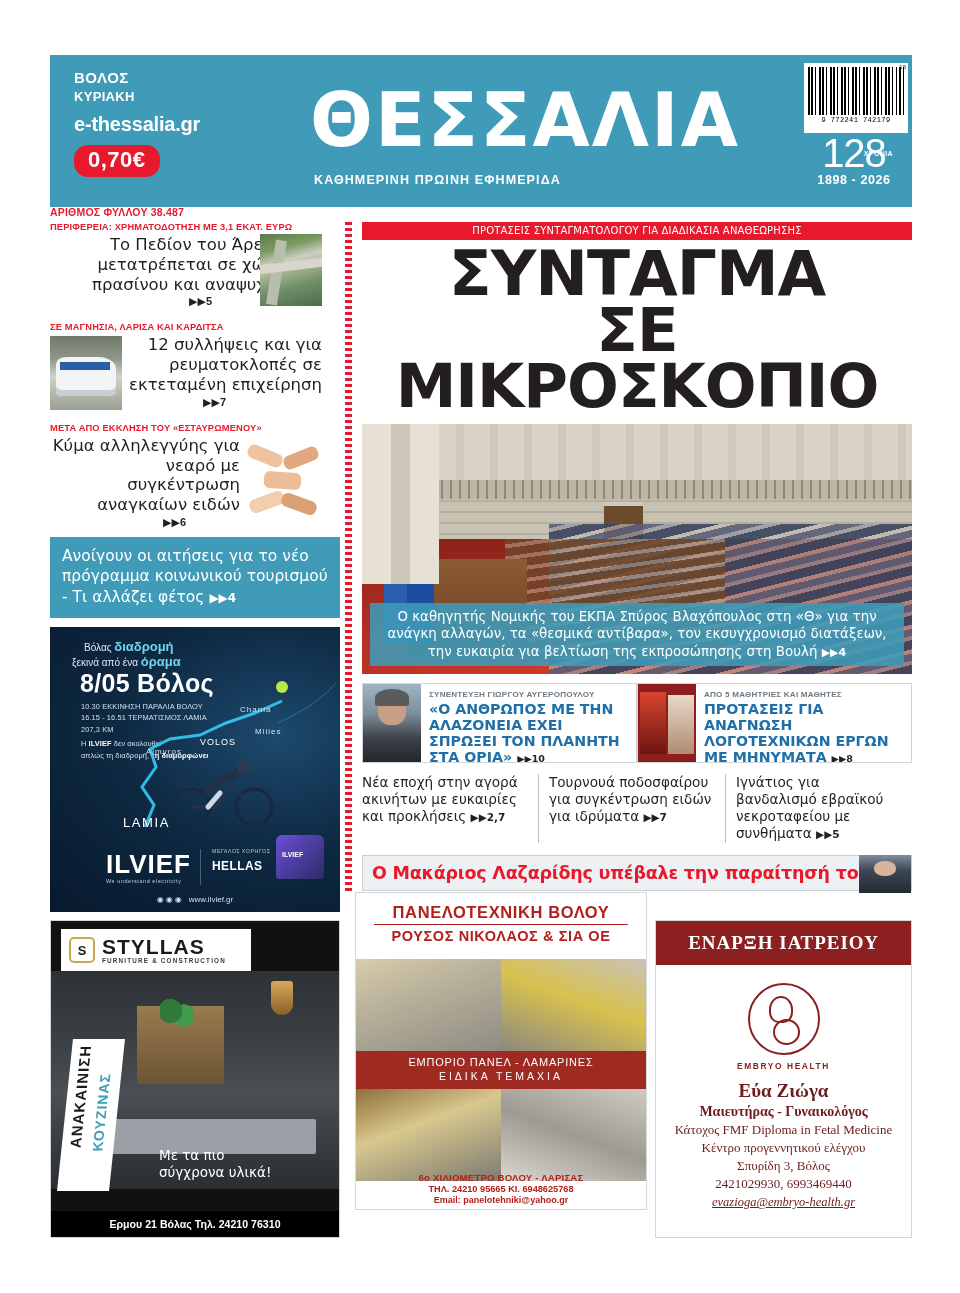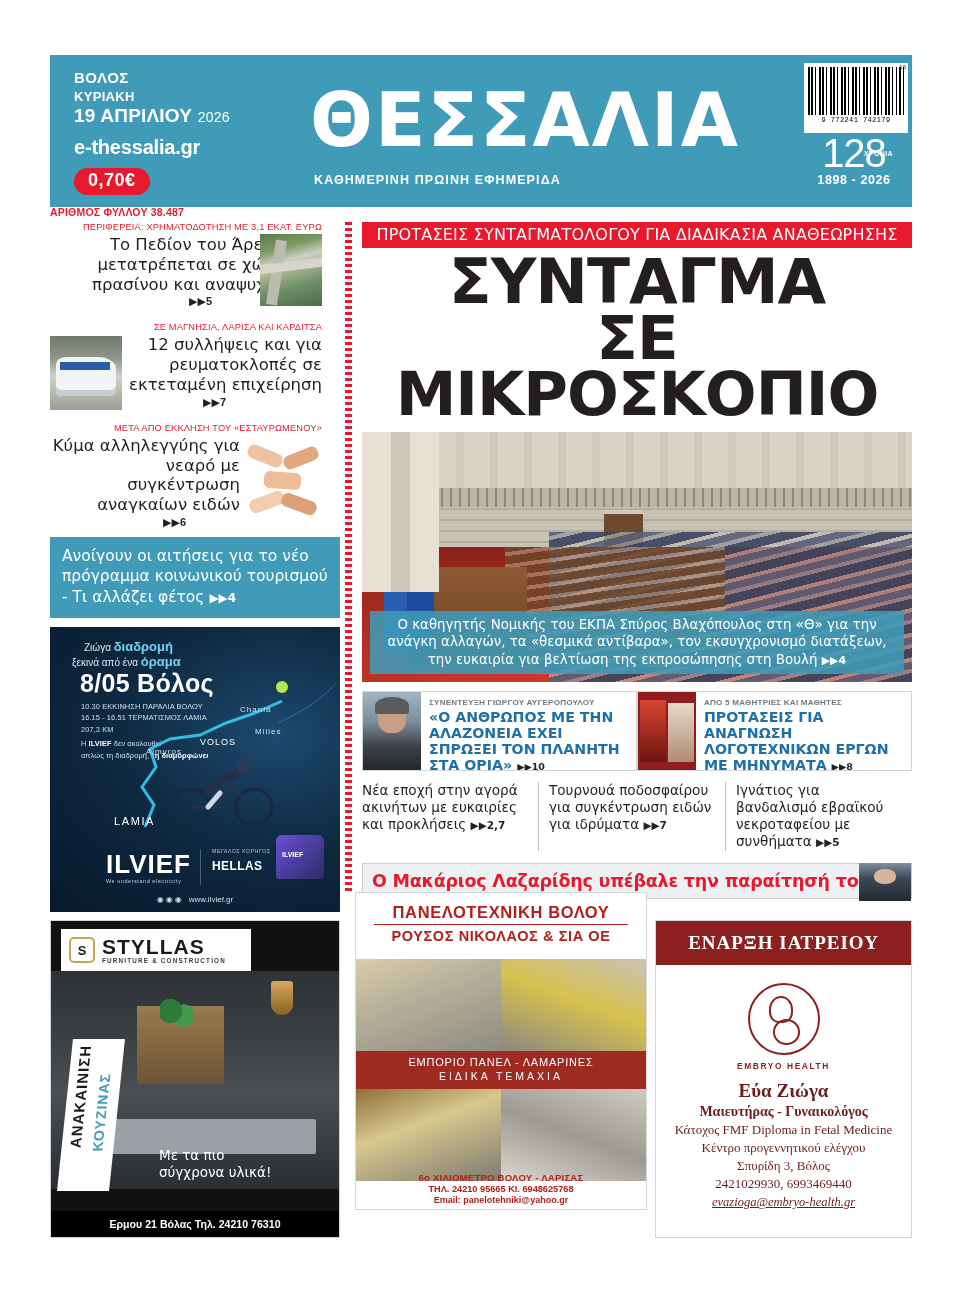--- a/index.html
+++ b/index.html
@@ -18,21 +18,21 @@
     display: flex; align-items: stretch;
   }
   .mh-left { width: 250px; padding: 14px 0 0 24px; color:#fff; }
   .mh-city { font-size: 15px; font-weight: 700; letter-spacing: .5px; }
   .mh-day  { font-size: 13px; font-weight: 700; letter-spacing: .3px; margin-top: 3px; }
   .mh-date { font-size: 19px; font-weight: 700; margin-top: 1px; letter-spacing:.2px;}
   .mh-date .yr { font-size: 14px; font-weight: 400; }
   .mh-site { font-size: 20px; font-weight: 700; margin-top: 9px; letter-spacing:-.2px;}
   .mh-price {
     display:inline-block; margin-top: 9px; background:#e8192c; color:#fff;
-    font-size: 18px; font-weight: 800; padding: 2px 14px 4px; border-radius: 14px;
+    font-size: 22px; font-weight: 800; padding: 2px 14px 4px; border-radius: 14px;
     letter-spacing: .5px;
   }
   .mh-center { flex: 1; position: relative; }
   .mh-logo {
     position:absolute; left: 10px; top: 30px; width: 100%;
     color:#fff; font-size: 74px; font-weight: 800; letter-spacing: 2px;
     line-height: .95; font-family: "DejaVu Sans", sans-serif;
   }
   .mh-sub {
     position:absolute; left: 14px; top: 118px; color:#fff;
@@ -56,22 +56,22 @@
   
   .issue-line {
     position:absolute; left: 50px; top: 206px; width: 300px;
     font-size: 10.5px; font-weight: 800; color:#e8192c; letter-spacing:.2px;
   }
 
   
   .left-col { position:absolute; left: 50px; top: 222px; width: 272px; }
   .lstory { margin-bottom: 14px; position: relative; }
   .lstory .kicker {
-    color:#e8192c; font-size: 9.3px; font-weight: 400; letter-spacing: .15px;
-    text-align: right; margin-bottom: 3px;
+    color:#e8192c; font-size: 9.3px; font-weight: 700; letter-spacing: .15px;
+    margin-bottom: 3px;
   }
   .lstory .ltitle {
     font-size: 16.5px; color:#231f20; line-height: 1.2; text-align: right;
     font-weight: 400; font-family: "DejaVu Sans", sans-serif;
   }
   .lstory .lpage { text-align:right; font-size: 11px; font-weight:800; color:#231f20; margin-top:1px;}
 
   .thumb { position:absolute; overflow:hidden; }
   .t1 { right: 0; top: 12px; width: 62px; height: 72px; }
   .t2 { left: 0; top: 14px; width: 72px; height: 74px; }
@@ -115,42 +115,42 @@
   .ilv-tag2 em{font-style:normal;color:#6fd4ef;font-size:13px;font-weight:700;}
   .ilv-date{position:absolute;left:30px;top:42px;font-size:25px;font-weight:700;letter-spacing:.3px;}
   .ilv-lines{position:absolute;left:31px;top:74px;font-size:7.4px;line-height:1.55;color:#cfe0ec;letter-spacing:.1px;}
   .ilv-lines b{color:#fff;}
   .ilv-route{position:absolute;left:0;top:0;width:100%;height:100%;}
   .ilv-city{position:absolute;font-size:8px;color:#cfe2ee;letter-spacing:1px;}
   .c-volos{left:150px;top:110px;color:#fff;font-size:9px;}
   .c-chania{left:190px;top:78px;}
   .c-milies{left:205px;top:100px;}
   .c-almyros{left:96px;top:120px;}
-  .c-lamia{left:64px;top:188px;color:#fff;font-size:11px;letter-spacing:1.6px;}
+  .c-lamia{left:73px;top:188px;color:#fff;font-size:13px;letter-spacing:1.6px;}
   .ilv-bike{position:absolute;left:118px;top:128px;width:112px;height:72px;}
   .ilv-logo{position:absolute;left:56px;top:222px;font-size:26px;font-weight:800;letter-spacing:1px;}
   .ilv-logo small{display:block;font-size:5.4px;font-weight:400;letter-spacing:.6px;color:#b9cddd;margin-top:-2px;}
   .ilv-sep{position:absolute;left:150px;top:222px;width:1px;height:36px;background:#44627a;}
   .ilv-spon{position:absolute;left:162px;top:221px;font-size:5.4px;color:#a9c2d4;letter-spacing:.4px;}
   .ilv-spon2{position:absolute;left:162px;top:232px;font-size:12px;font-weight:800;letter-spacing:.4px;}
   .ilv-jersey{position:absolute;right:16px;top:208px;width:48px;height:44px;background:linear-gradient(135deg,#6c4fd8,#2b2b66);border-radius:6px 6px 3px 3px;}
   .ilv-jersey:after{content:"ILVIEF";position:absolute;left:6px;top:16px;font-size:7px;font-weight:800;color:#fff;}
   .ilv-web{position:absolute;left:0;bottom:8px;width:100%;text-align:center;font-size:8px;color:#cfe0ec;}
   .ilv-web i{font-style:normal;letter-spacing:2px;margin-right:5px;}
 
   
   .vdiv {
     position:absolute; left: 345px; top: 222px; width: 7px; height: 670px;
     background: repeating-linear-gradient(180deg,#e8192c 0 3px,#ffffff 3px 6px);
   }
 
   
   .main-col { position:absolute; left: 362px; top: 222px; width: 550px; }
   .main-kicker {
-    background:#e8192c; color:#fff; font-size: 16px; font-weight: 400;
+    background:#e8192c; color:#fff; font-size: 10px; font-weight: 400;
     letter-spacing: .2px; padding: 3px 9px 4px; text-align:center;
     font-family:"DejaVu Sans",sans-serif;
   }
   .main-head {
     color:#231f20; font-weight: 800; text-align: center;
     font-family:"DejaVu Sans",sans-serif; letter-spacing: -1px; line-height: .93;
     margin-top: 5px;
   }
   .mh-l1 { font-size: 63px; }
   .mh-l2 { font-size: 61px; margin-top: -2px;}
@@ -296,24 +296,20 @@
 </style>
 </head>
 <body>
 
 <div class="page">
 
   <div class="masthead">
     <div class="mh-left">
       <div class="mh-city">ΒΟΛΟΣ</div>
       <div class="mh-day">ΚΥΡΙΑΚΗ</div>
-      <div class="mh-date">
-        <span>19 ΑΠΡΙΛΙΟΥ</span>
-        <span class="yr">2026</span>
-      </div>
       <div class="mh-site">e-thessalia.gr</div>
       <div class="mh-price">0,70€</div>
     </div>
 
     <div class="mh-center">
       <div class="mh-logo">ΘΕΣΣΑΛΙΑ</div>
       <div class="mh-sub">ΚΑΘΗΜΕΡΙΝΗ ΠΡΩΙΝΗ ΕΦΗΜΕΡΙΔΑ</div>
     </div>
 
     <div class="mh-right">
@@ -371,21 +367,21 @@
 
   </div>
 
   <div class="promo-teal">
     <span>Ανοίγουν οι αιτήσεις για το νέο πρόγραμμα κοινωνικού τουρισμού - Τι αλλάζει φέτος</span>
     <b>▶▶<span>4</span></b>
   </div>
 
   <div class="ad-ilvief">
     <div class="ilv-tag1">
-      <span>Ζιώγα</span> <em>διαδρομή</em>
+      <span>Βόλας</span> <em>διαδρομή</em>
     </div>
     <div class="ilv-tag2">
       <span>ξεκινά από ένα</span> <em>όραμα</em>
     </div>
     <div class="ilv-date">8/05 Βόλος</div>
     <div class="ilv-lines">
       <div>10.30 ΕΚΚΙΝΗΣΗ ΠΑΡΑΛΙΑ ΒΟΛΟΥ</div>
       <div>16.15 - 16.51 ΤΕΡΜΑΤΙΣΜΟΣ ΛΑΜΙΑ</div>
       <div>207,3 ΚΜ</div>
       <div style="margin-top:3px">

